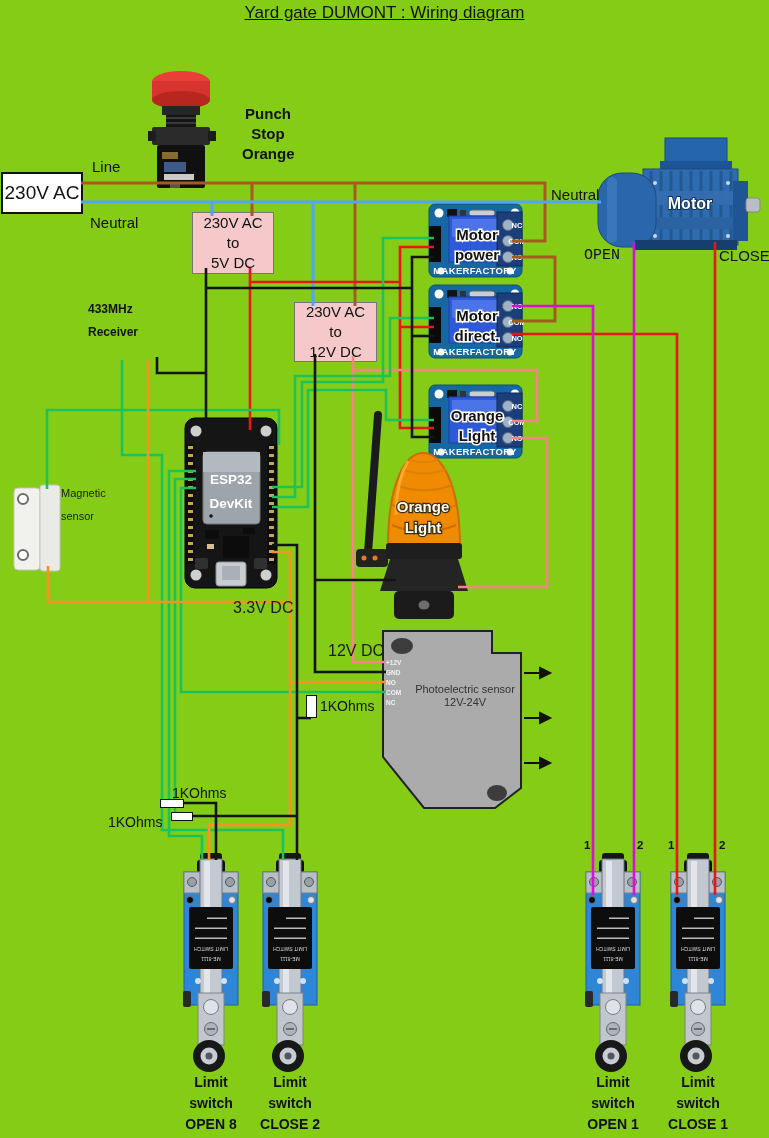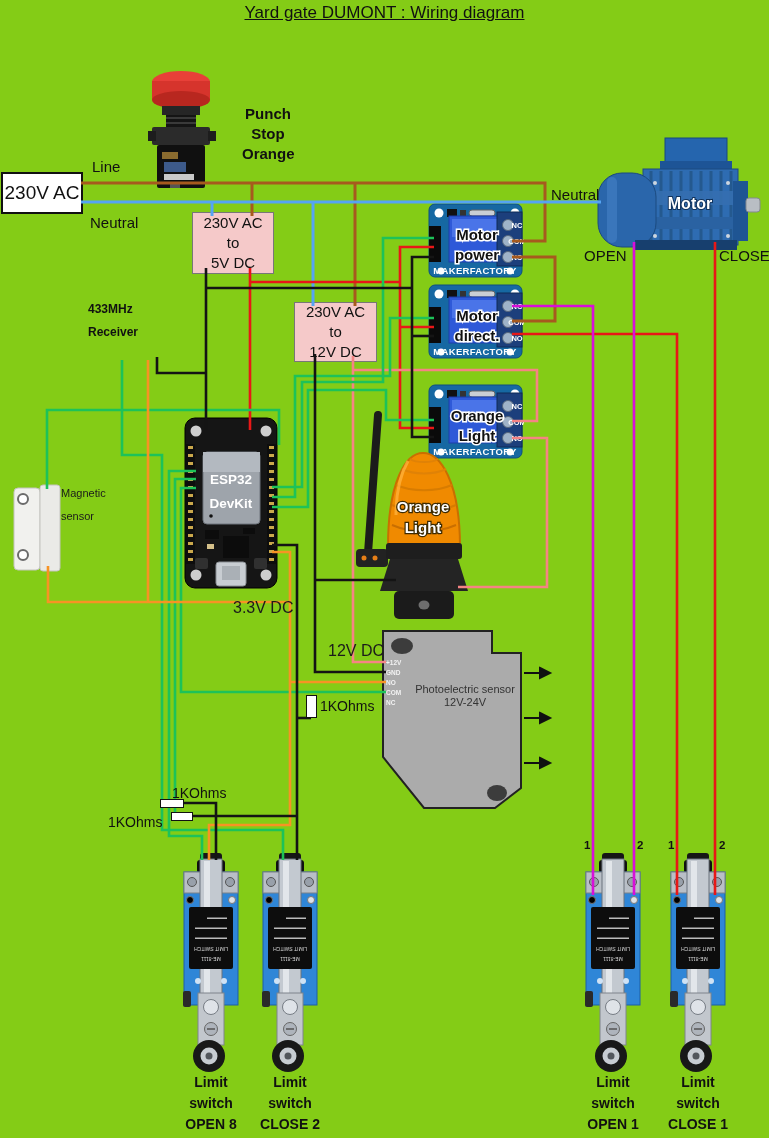--- a/index.html
+++ b/index.html
@@ -260,21 +260,21 @@
       <rect x="138" y="48" width="15" height="60" fill="#1f5593"></rect>
       <rect x="151" y="65" width="14" height="14" rx="3" fill="#b9bec4" stroke="#84898f"></rect>
       <rect x="40" y="107" width="102" height="10" fill="#173f6e"></rect>
       <circle cx="60" cy="50" r="2" fill="#cdd6df"></circle>
         <circle cx="133" cy="50" r="2" fill="#cdd6df"></circle>
       <circle cx="60" cy="103" r="2" fill="#cdd6df"></circle>
         <circle cx="133" cy="103" r="2" fill="#cdd6df"></circle>
       <text x="95" y="76" text-anchor="middle" class="motor-txt">Motor</text>
     </svg>
   </div>
-  <div class="lbl" style="left:584px;top:247px;font-size:15px;">OPEN</div>
+  <div class="lbl" style="left:584px;top:247px;font-size:15px;font-family:Liberation Mono, monospace;">OPEN</div>
   <div class="lbl" style="left:719px;top:247px;font-size:15px;">CLOSE</div>
 
   <div class="comp" style="left:350px;top:405px;">
     <svg width="130" height="220" viewBox="0 0 130 220">
       <line x1="28" y1="10" x2="18" y2="148" stroke="#1b1b1b" stroke-width="8" stroke-linecap="round"></line>
       <rect x="6" y="144" width="32" height="18" rx="4" fill="#222"></rect>
       <circle cx="14" cy="153" r="2.5" fill="#e67f17"></circle>
         <circle cx="25" cy="153" r="2.5" fill="#e67f17"></circle>
       <path d="M38,142 C38,76 56,48 73,48 C90,48 110,76 110,142 Z" fill="#f08a00" stroke="#c96f00" stroke-width="2"></path>
       <path d="M42,120 C60,128 88,128 106,120" stroke="#c96f00" stroke-width="2" fill="none"></path>

